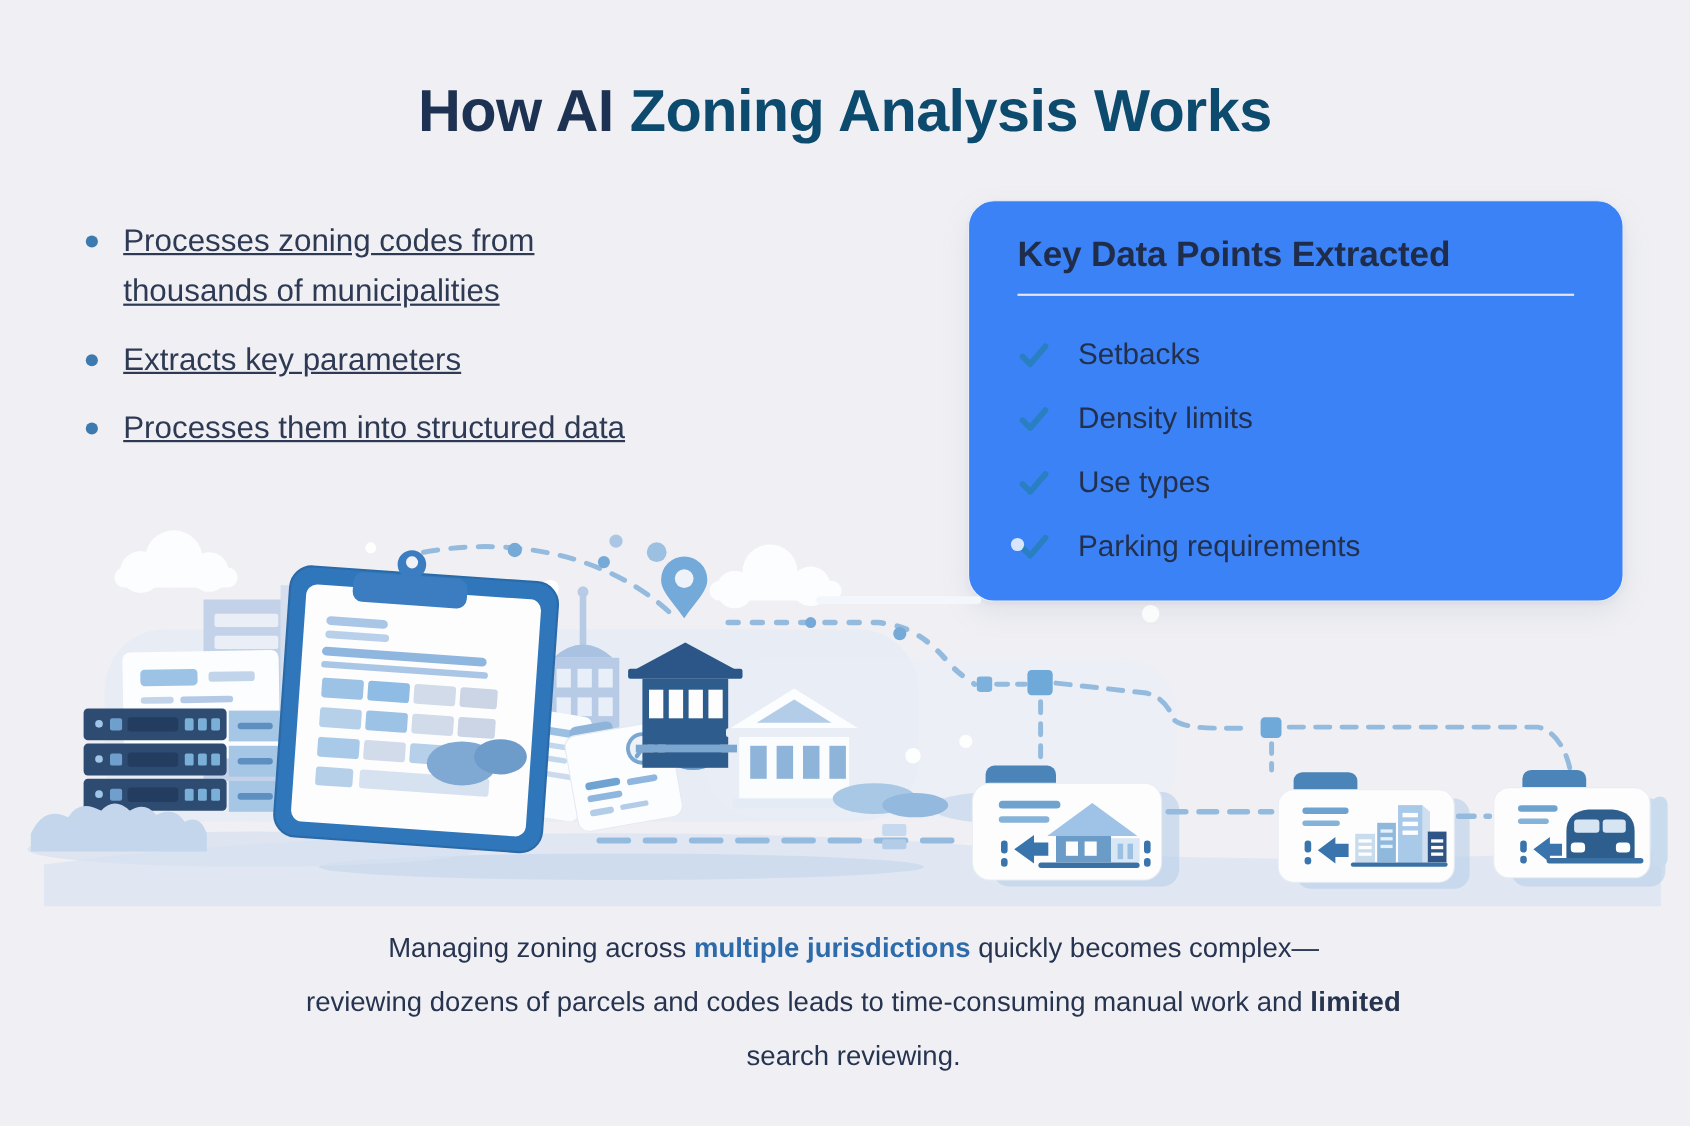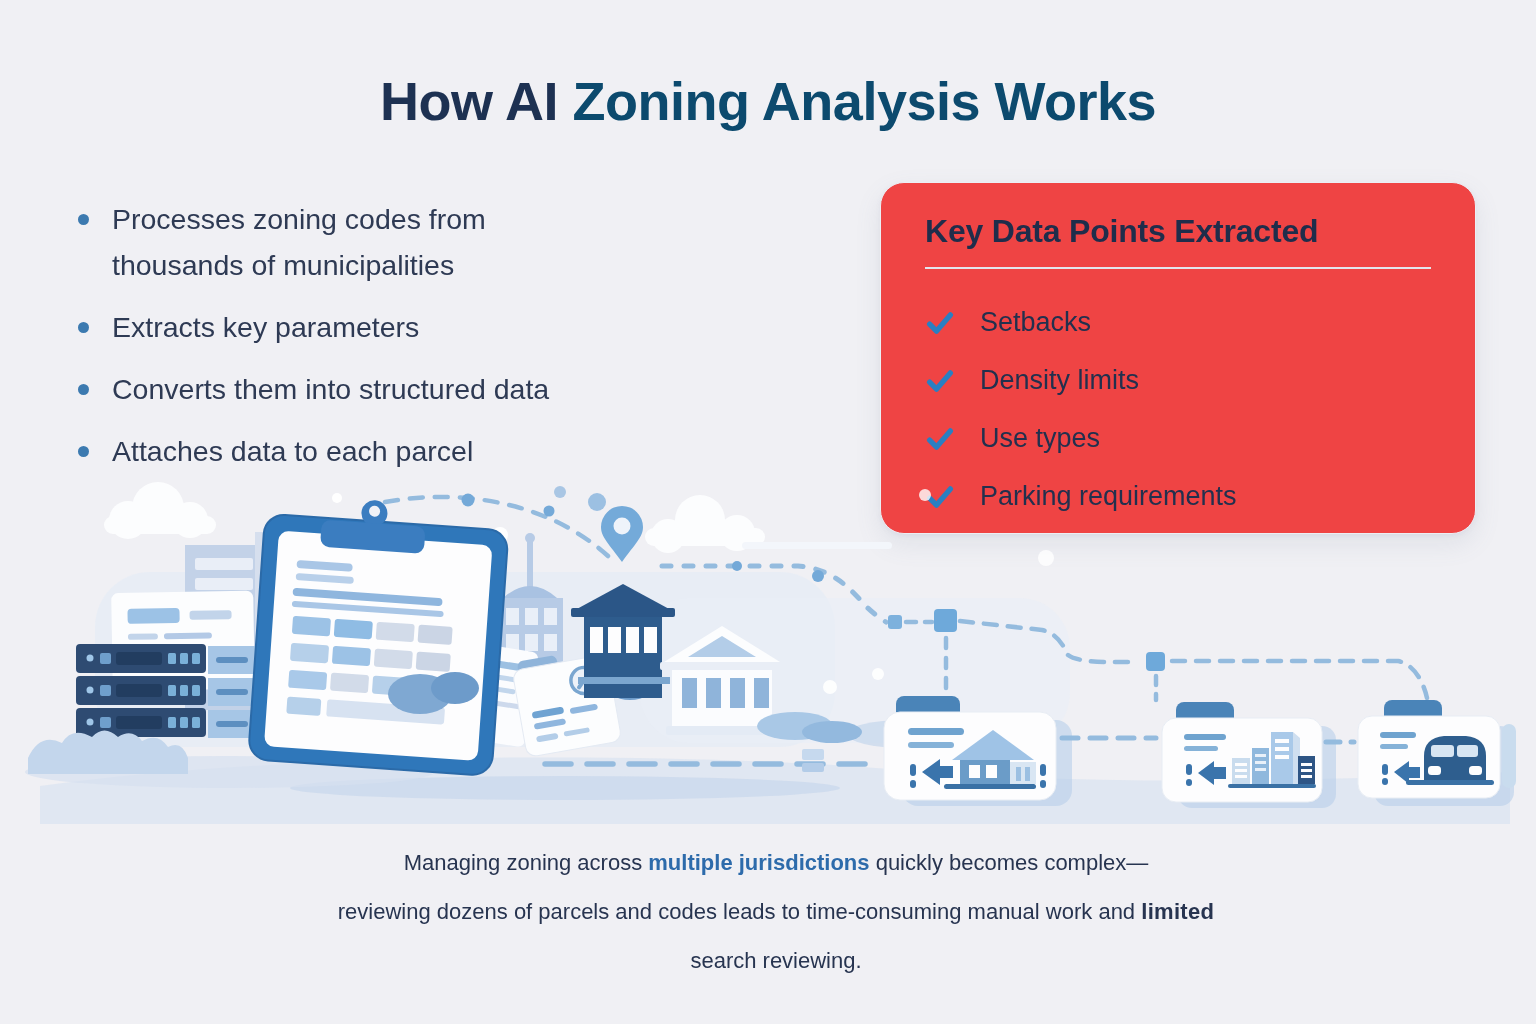--- a/index.html
+++ b/index.html
@@ -24,49 +24,49 @@
   }
   .bullet-item{
     display:flex; align-items:flex-start;
     font-size:28.5px; line-height:46px; color:#2e3a54;
     margin-bottom:16px;
   }
   .bullet-dot{
     flex:none; width:11px; height:11px; border-radius:50%;
     background:#3c7ab0; margin:18px 23px 0 0;
   }
-  .bullet-text{ white-space:pre-line; }
+  .bullet-text{ white-space:pre-line;text-decoration:underline; }
 
   
   .key-card{
     position:absolute; left:880px; top:182px; width:596px;
-    background:#ef4444; border:1px solid #eceef4; border-radius:24px;
+    background:#3b82f6; border:1px solid #eceef4; border-radius:24px;
     box-shadow:0 10px 26px rgba(110,120,150,.12), 0 2px 5px rgba(110,120,150,.07);
-    padding:30px 44px 21px;
+    padding:30px 44px 34px;
   }
   .key-heading{
     font-size:32px; font-weight:700; color:#1f2d4b; letter-spacing:-0.2px;
     margin-bottom:17px;
   }
   .key-divider{ height:2px; background:#e2e6ed; margin-bottom:11px; }
   .key-item{
     display:flex; align-items:flex-end; gap:25px; height:58px;
     font-size:27px; color:#22304e;
   }
   .check-icon{ flex:none; width:30px; height:30px; }
   .check-icon svg{ display:block; width:100%; height:100%; }
 
   
   .illustration{ position:absolute; left:0; top:480px; width:1536px; height:344px; }
   .dash{ fill:none; stroke:#94bbde; stroke-linecap:round; }
 
   
   .footer{
     position:absolute; top:838px; left:16px; right:0;
-    text-align:center; font-size:22px; line-height:49px; color:#273450;
+    text-align:center; font-size:25px; line-height:49px; color:#273450;
   }
   .footer-highlight{ color:#2d6bab; font-weight:700; }
   .footer-em{ font-weight:700; letter-spacing:.3px; }
 </style>
 </head>
 <body>
 
 <div class="canvas">
 
   <h1 class="title"><span class="title-prefix">How AI</span><span class="title-highlight"> Zoning Analysis Works</span></h1>
@@ -76,25 +76,21 @@
       <span class="bullet-dot"></span>
       <span class="bullet-text">Processes zoning codes from
 thousands of municipalities</span>
     </li>
     <li class="bullet-item">
       <span class="bullet-dot"></span>
       <span class="bullet-text">Extracts key parameters</span>
     </li>
     <li class="bullet-item">
       <span class="bullet-dot"></span>
-      <span class="bullet-text">Converts them into structured data</span>
-    </li>
-    <li class="bullet-item">
-      <span class="bullet-dot"></span>
-      <span class="bullet-text">Attaches data to each parcel</span>
+      <span class="bullet-text">Processes them into structured data</span>
     </li>
   </ul>
 
   <div class="key-card">
     <div class="key-heading">Key Data Points Extracted</div>
     <div class="key-divider"></div>
 
     <div class="key-item">
       <span class="check-icon">
         <svg viewBox="0 0 26 26">

